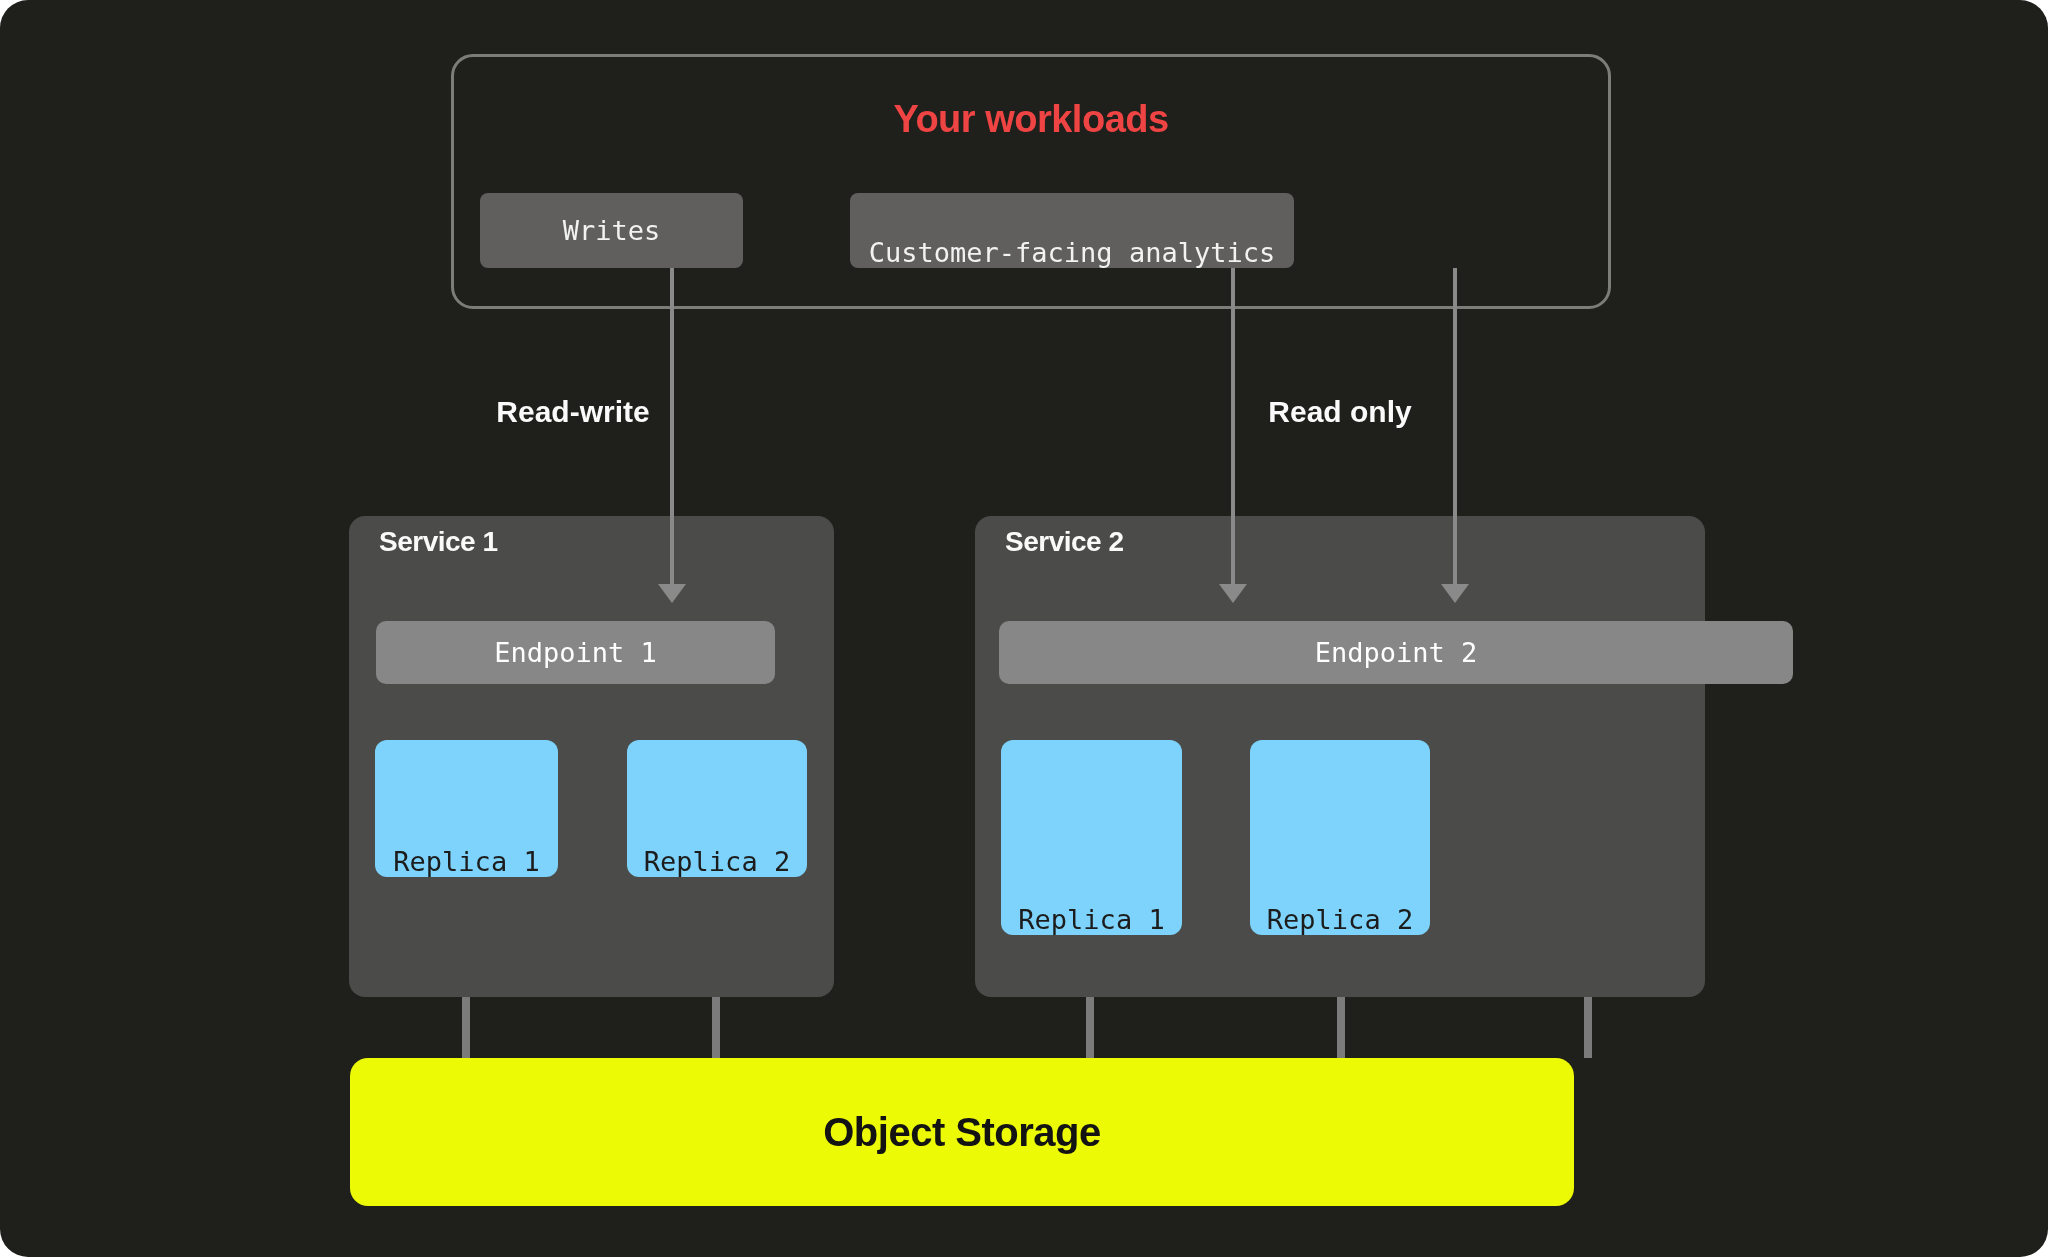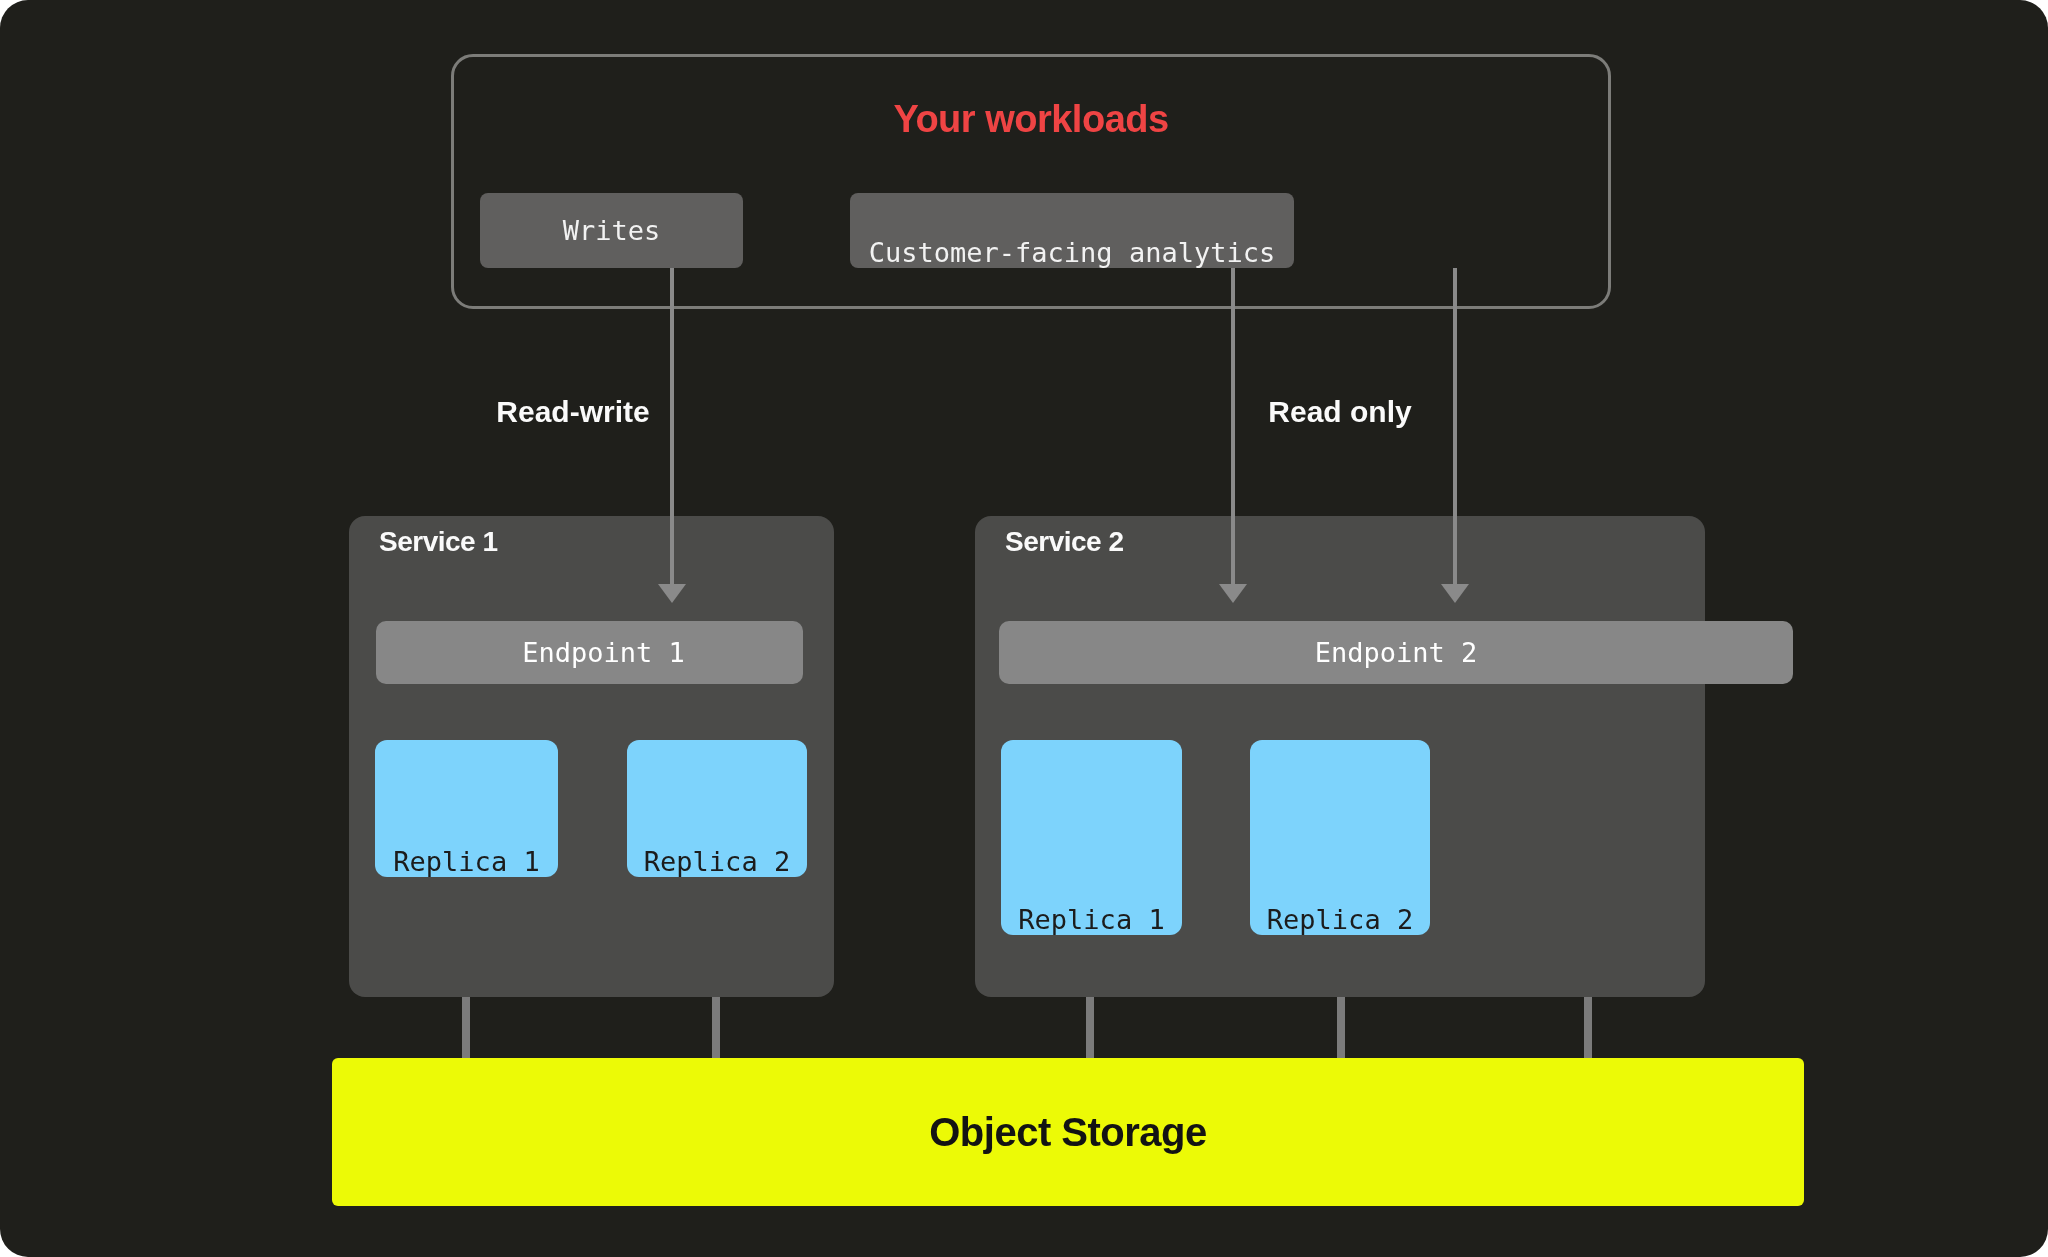--- a/index.html
+++ b/index.html
@@ -46,39 +46,39 @@
   .service-1{left:349px;width:485px;}
   .service-2{left:975px;width:730px;}
   .service-title{
     left:30px;top:526px;color:#fafafa;font-size:28px;font-weight:bold;letter-spacing:-0.5px;
   }
   .endpoint{
     top:621px;height:63px;background:#878787;border-radius:10px;
     display:flex;align-items:center;justify-content:center;
     color:#ffffff;font-family:"DejaVu Sans Mono", monospace;font-size:27px;
   }
-  .endpoint-1{left:376px;width:399px;padding-left:28px;}
+  .endpoint-1{left:376px;width:399px;}
   .endpoint-2{left:999px;width:794px;}
   .replica{
     top:740px;background:#7dd3fc;border-radius:12px;
     display:flex;align-items:flex-end;justify-content:center;
     padding-top:51px;box-sizing:border-box;
     color:#1c1c1c;font-family:"DejaVu Sans Mono", monospace;font-size:27px;
   }
   .replica-s1{height:137px;}
   .replica-s2{height:195px;}
   .r-s1-1{left:375px;width:183px;}
   .r-s1-2{left:627px;width:180px;}
   .r-s2-1{left:1001px;width:181px;}
   .r-s2-2{left:1250px;width:180px;}
   .r-s2-3{left:1495px;width:186px;}
   
   .storage{
-    left:332px;top:1058px;width:1472px;height:148px;
-    background:#ecfa06;border-radius:6px;
+    left:350px;top:1058px;width:1224px;height:148px;
+    background:#ecfa06;border-radius:18px;
     display:flex;align-items:center;justify-content:center;
     color:#131313;font-size:40px;font-weight:bold;letter-spacing:-0.5px;
   }
 </style>
 </head>
 <body>
 
 <div id="stage">
 
   <div class="abs workloads-box"></div>

